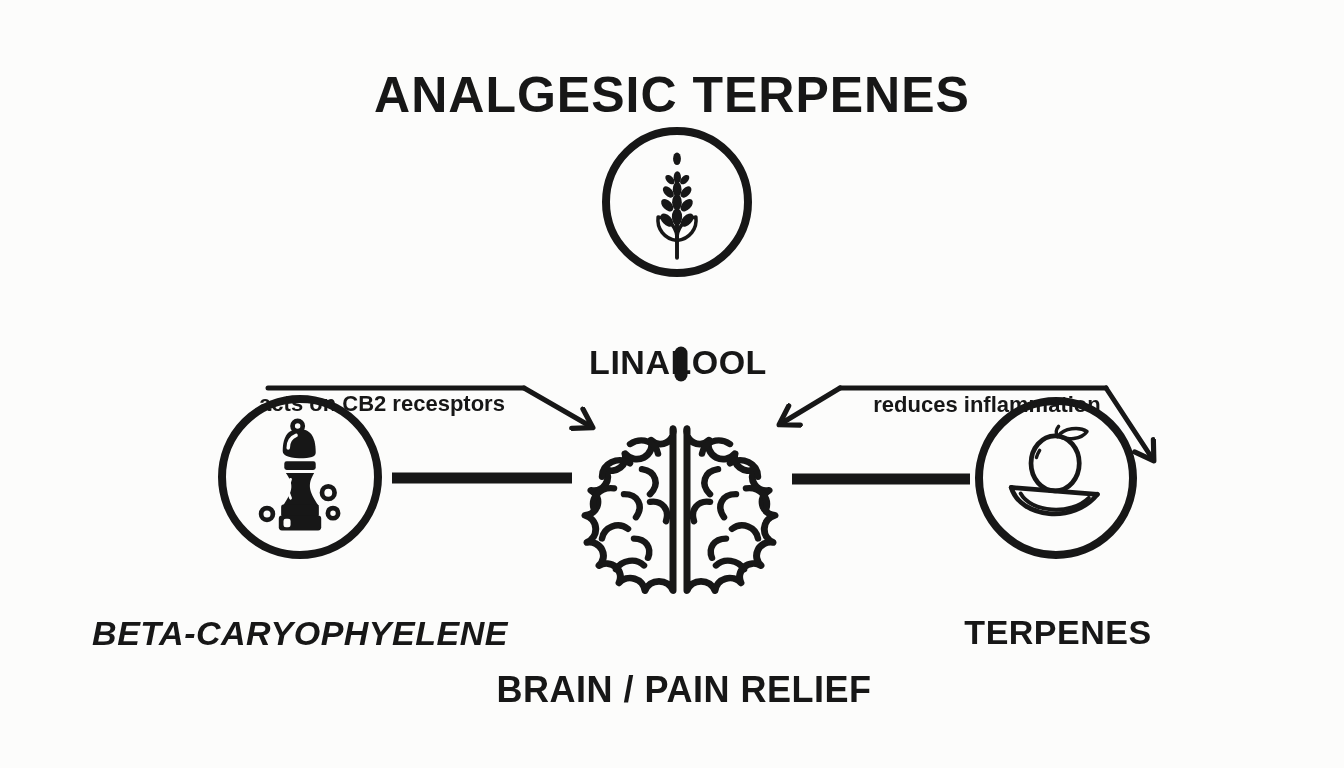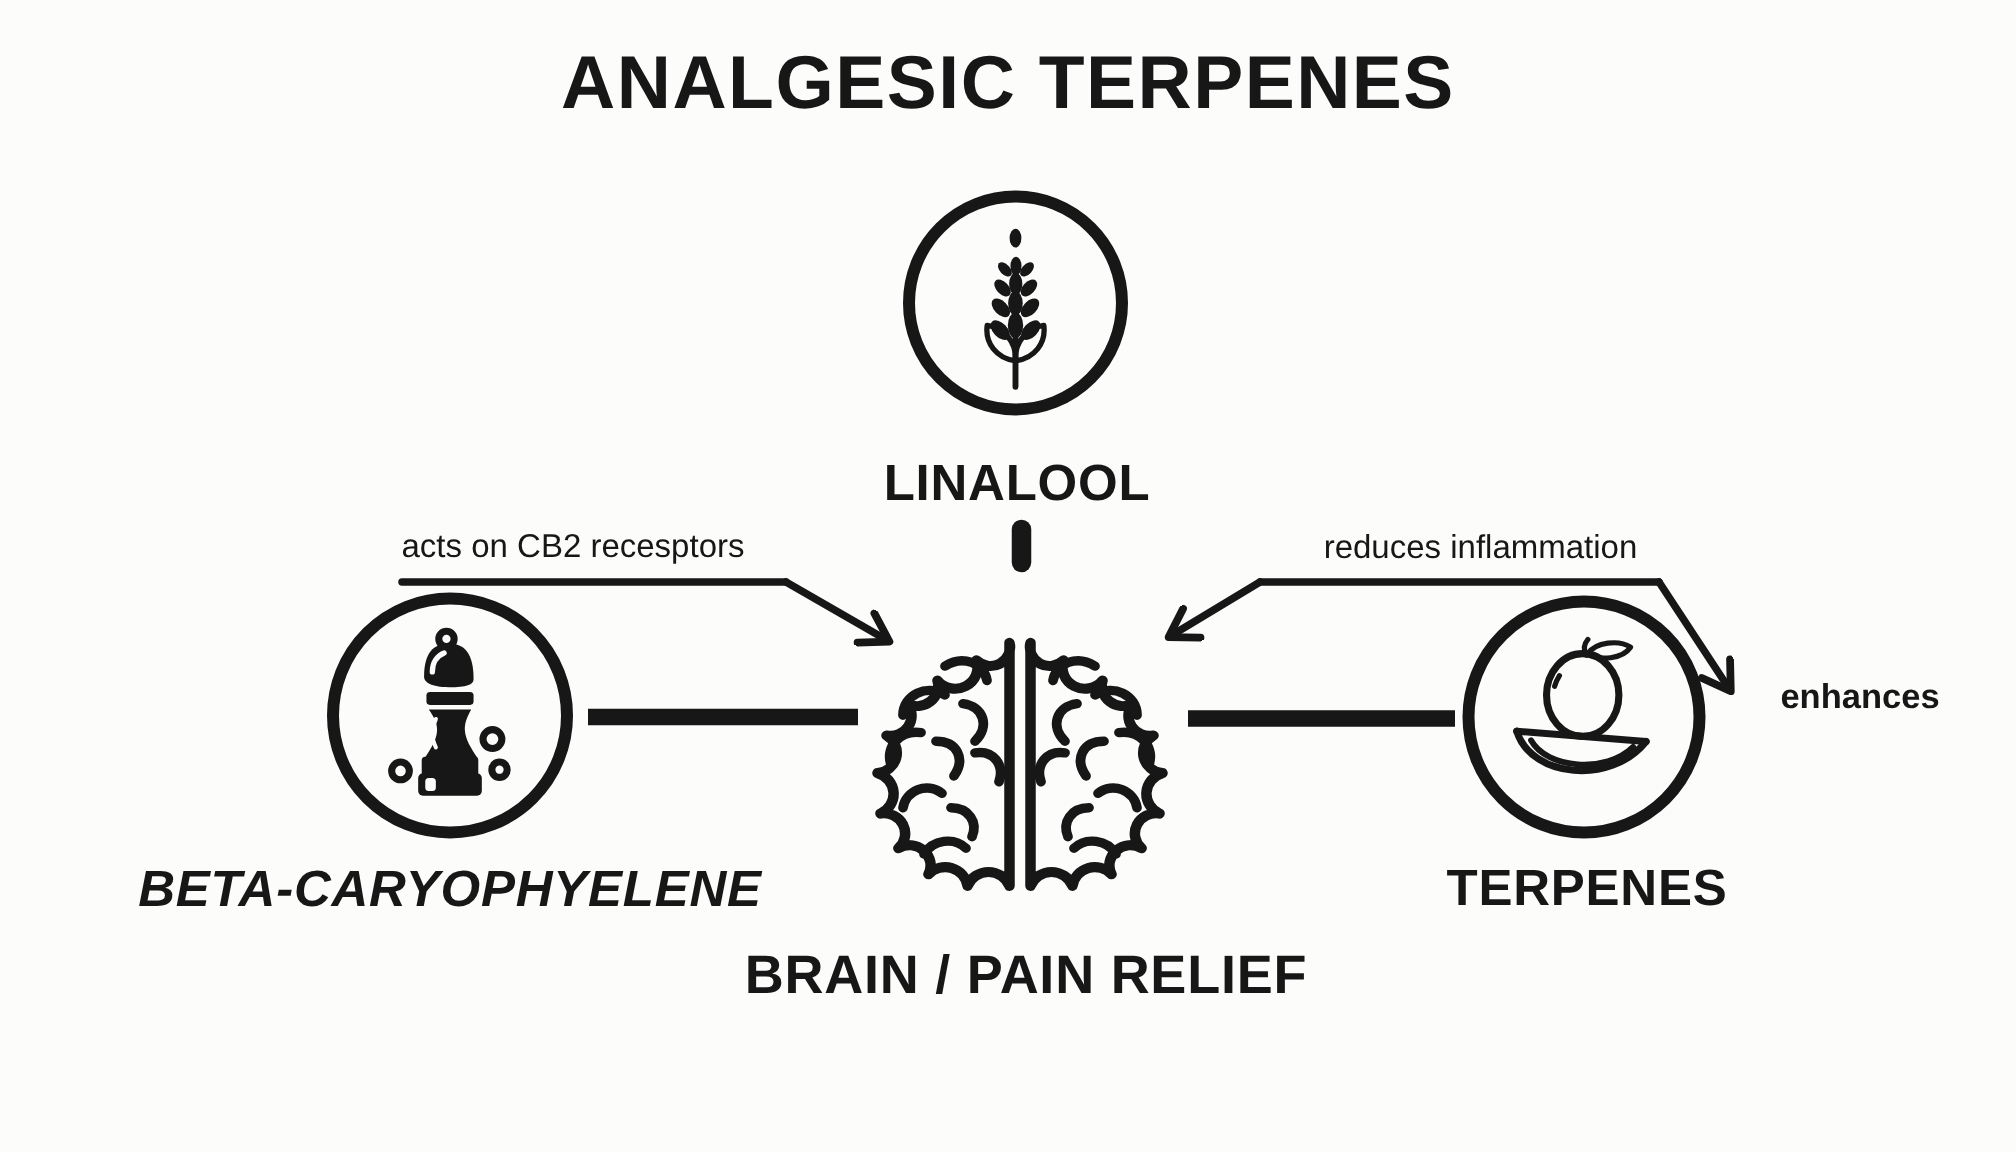--- a/index.html
+++ b/index.html
@@ -9,40 +9,40 @@
   *{margin:0;padding:0;box-sizing:border-box;}
   html,body{width:1344px;height:768px;}
   body{
     position:relative;
     background:var(--bg);
     font-family:"Liberation Sans", sans-serif;
     color:var(--ink);
     overflow:hidden;
   }
   .abs{position:absolute;}
-  .center-x{transform:translateX(-50%);}
+  .center-x{transform:translateX(-50%);margin-top:40px;}
   .title{
     left:672px; top:26px;
     font-size:50px; font-weight:800;
     letter-spacing:1px;
     white-space:nowrap;
   }
   .node-circle{
     border:8px solid var(--ink);
     border-radius:50%;
     display:flex; align-items:center; justify-content:center;
     background:var(--bg);
   }
   .node-label{
     font-size:34px; font-weight:800;
     letter-spacing:0.5px;
     white-space:nowrap;
   }
   .annotation{
-    font-size:22px; font-weight:400;
+    font-size:22px; font-weight:700;
     white-space:nowrap;
     text-align:right;
   }
   .annotation-block{
     font-size:23px; font-weight:700;
     line-height:29px; text-align:center;
     white-space:nowrap;
   }
   svg{display:block;}
   .ink-stroke{stroke:var(--ink); fill:none;}
@@ -156,14 +156,13 @@
       <path d="M42 184 c6 -10 20 -12 28 -4" stroke-width="6.5"></path>
     </g>
     <use href="#hemi" transform="translate(212 0) scale(-1 1)"></use>
   </g>
 </svg>
 <div class="abs center-x node-label" style="left:684px;top:629px;font-size:36px;">BRAIN / PAIN RELIEF</div>
 
 <div class="abs center-x annotation" style="left:382px;top:351px;">acts on CB2 recesptors</div>
 <div class="abs center-x annotation" style="left:987px;top:352px;">reduces inflammation</div>
 <div class="abs center-x annotation-block" style="left:1240px;top:450px;">
-  <div>enhances</div>
 </div>
 
 </body></html>

